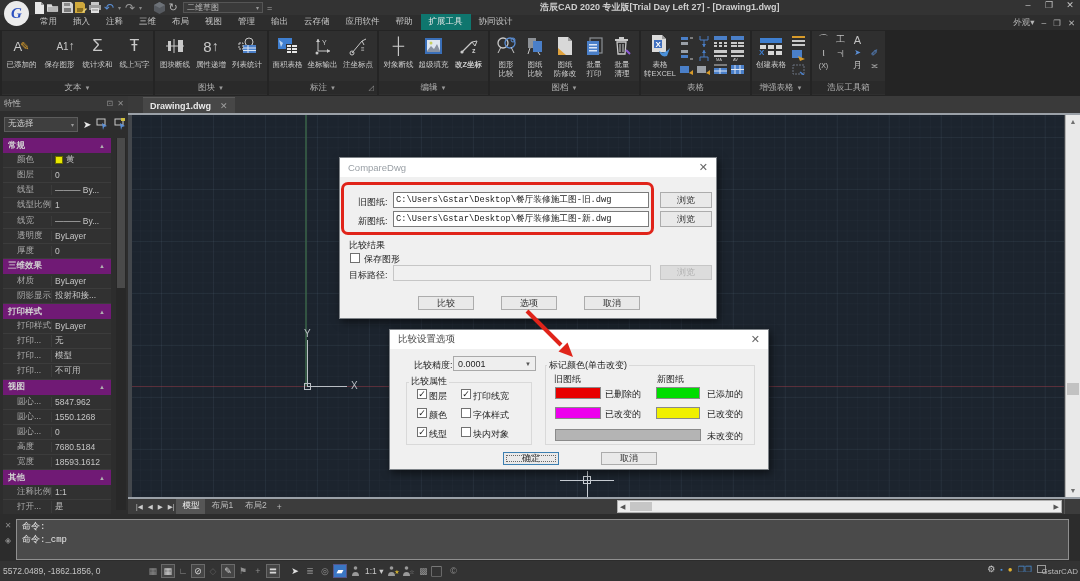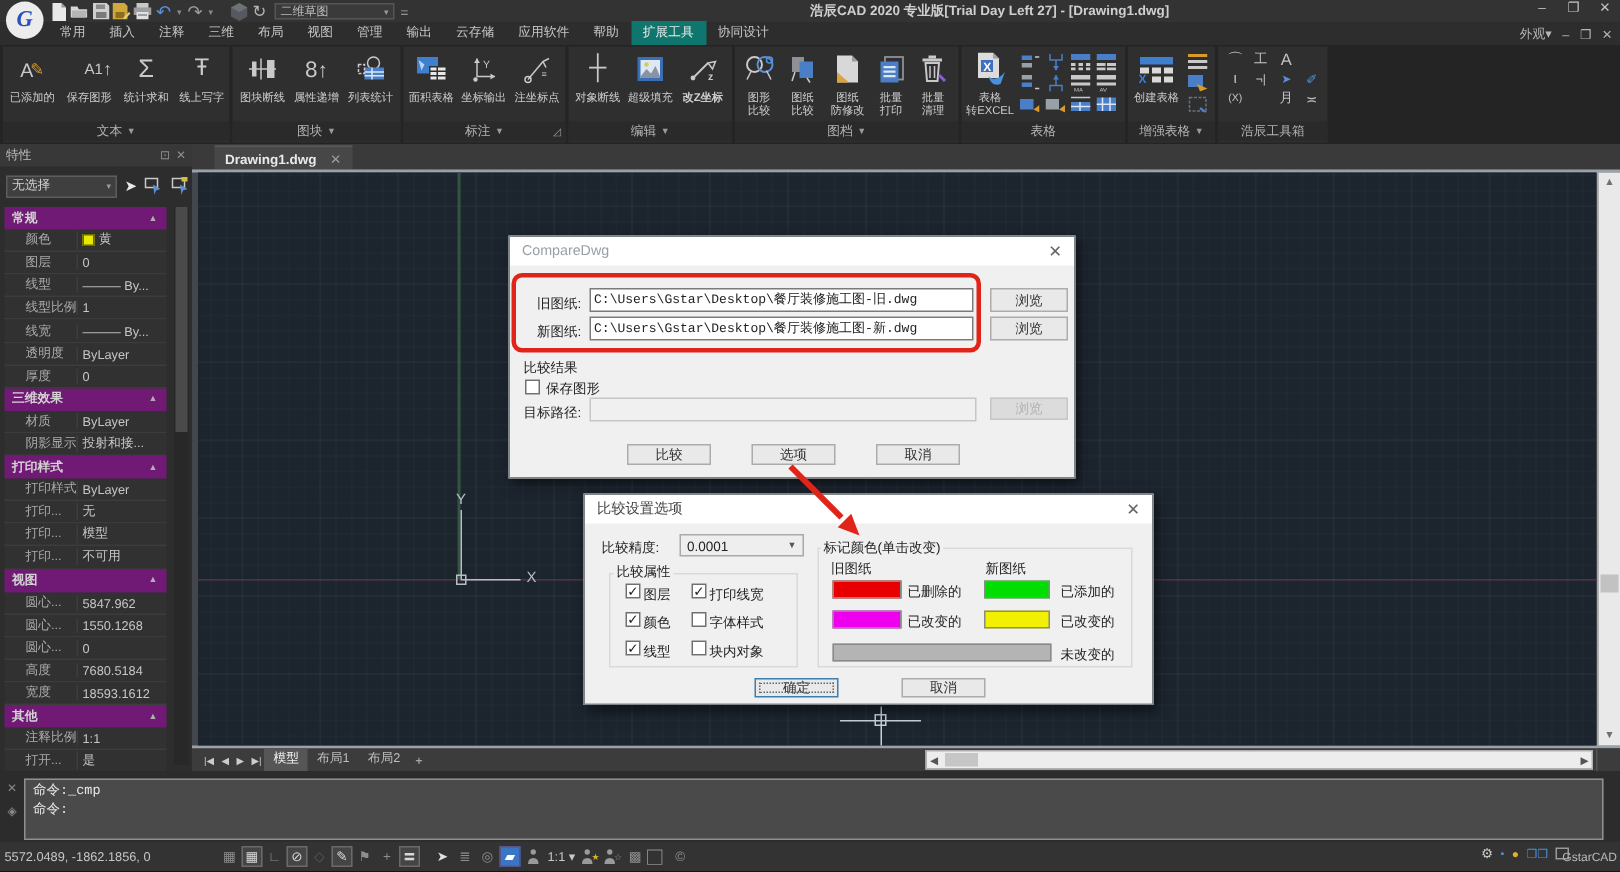--- a/index.html
+++ b/index.html
@@ -862,21 +862,21 @@
         <span>取消</span>
       </div>
   </div>
   <div class="redrect"></div>
 
   <div class="dlg dlg2">
     <div class="dtitle">
         <span>比较设置选项</span>
       </div>
     <span class="dclose">✕</span>
-    <span class="flabel" style="left:11px;top:29px;">比较精度:</span>
+    <span class="flabel" style="left:24px;top:29px;">比较精度:</span>
     <div class="cmbo" style="left:63px;top:26px;width:83px;height:15px;">
       <span>0.0001</span>
         <span class="arr">▼</span>
     </div>
     <div class="fieldset" style="left:16px;top:52px;width:126px;height:63px;"></div>
     <span class="fieldset-label" style="left:19px;top:45px;">比较属性</span>
     <span class="cb" style="left:27px;top:59px;"><span>✓</span></span>
     <span class="flabel" style="left:39px;top:60px;">图层</span>
     <span class="cb" style="left:71px;top:59px;"><span>✓</span></span>
     <span class="flabel" style="left:83px;top:60px;">打印线宽</span>
@@ -935,22 +935,22 @@
     </div>
     <div class="scorner"></div>
   </div>
 
   <div class="cmdrow">
     <div class="cmd-gutter">
       <span>✕</span>
       <span>◈</span>
     </div>
     <div class="cmdbox">
+      <div class="cline">命令:</div>
       <div class="cline">命令:_cmp</div>
-      <div class="cline">命令:</div>
     </div>
   </div>
 
   <div class="statusbar">
     <span class="coords">5572.0489, -1862.1856, 0</span>
     <div class="sicons">
       <span class="sic">▦</span>
       <span class="sic on">▦</span>
       <span class="sic">∟</span>
       <span class="sic on">⊘</span>

